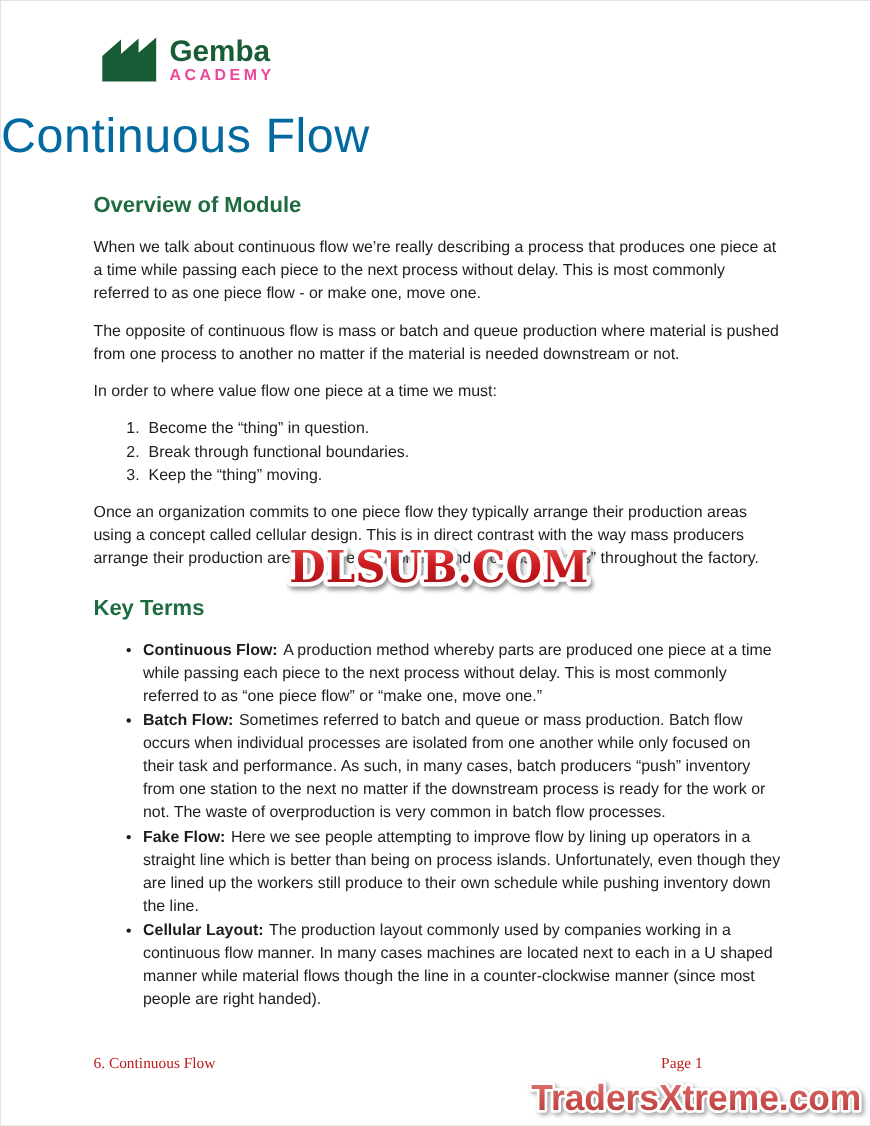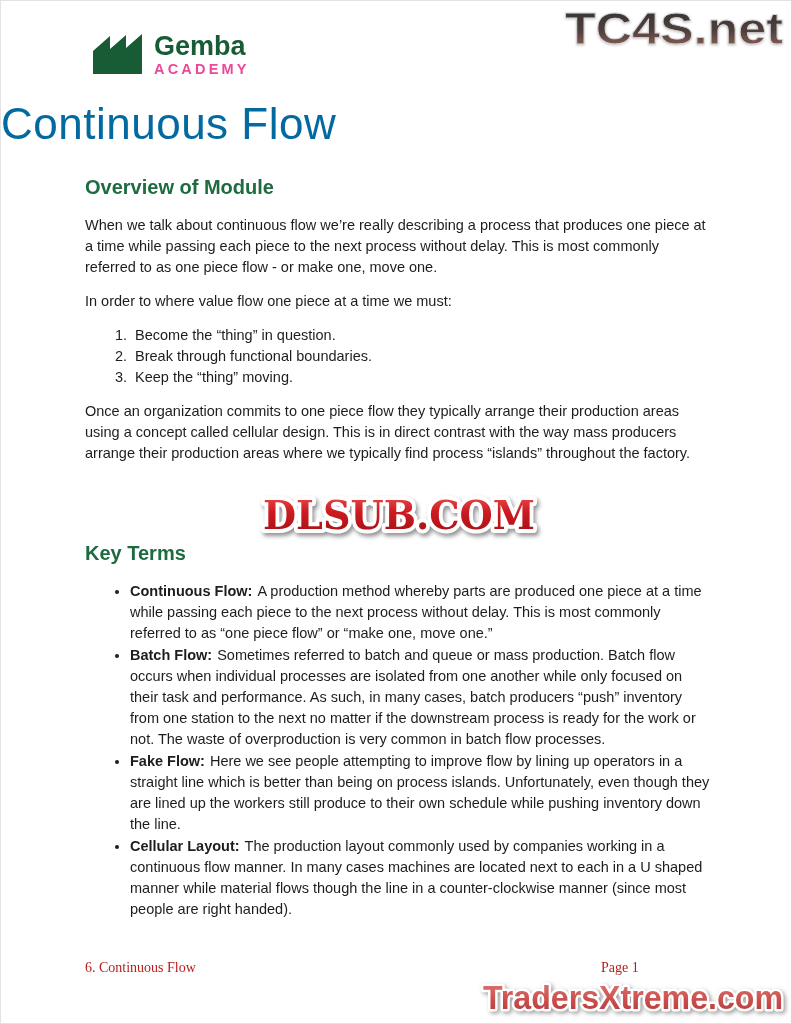--- a/index.html
+++ b/index.html
@@ -70,38 +70,27 @@
   <div class="logo">
     <svg class="logo-icon" viewBox="0 0 58 46" xmlns="http://www.w3.org/2000/svg">
       <path d="M2,45 L2,22 L19,7 L19,20 L35,6 L35,19 L51,5 L51,45 Z" fill="#185c36"></path>
     </svg>
     <div class="logo-text">
       <span class="logo-brand">Gemba</span>
       <span class="logo-sub">ACADEMY</span>
     </div>
   </div>
 
-  <div class="wm-top">
-    <svg width="232" height="52" viewBox="0 0 232 52" xmlns="http://www.w3.org/2000/svg">
-      <defs>
-        <linearGradient id="gTop" x1="0" y1="0" x2="0" y2="1">
-          <stop offset="0.10" stop-color="#353535"></stop>
-          <stop offset="0.55" stop-color="#50403c"></stop>
-          <stop offset="0.95" stop-color="#96655c"></stop>
-        </linearGradient>
-      </defs>
-      <text x="6" y="41" font-family="Liberation Sans, sans-serif" font-weight="bold" font-size="44" textLength="218" lengthAdjust="spacingAndGlyphs" fill="url(#gTop)" stroke="#d9d9d9" stroke-width="0.8" style="filter: drop-shadow(0px 1px 1px rgba(180,180,180,0.7));">TC4S.net</text>
-    </svg>
-  </div>
 
   <div class="doc-title">Continuous Flow</div>
 
   <div class="overview">
     <h2 class="section-heading">Overview of Module</h2>
     <p class="para">When we talk about continuous flow we’re really describing a process that produces one piece at a time while passing each piece to the next process without delay.  This is most commonly referred to as one piece flow - or make one, move one.</p>
+    <p class="para">The opposite of continuous flow is mass or batch and queue production where material is pushed from one process to another no matter if the material is needed downstream or not.</p>
     <p class="para">In order to where value flow one piece at a time we must:</p>
     <ol class="steps">
       <li>Become the “thing” in question.</li>
       <li>Break through functional boundaries.</li>
       <li>Keep the “thing” moving.</li>
     </ol>
     <p class="para">Once an organization commits to one piece flow they typically arrange their production areas using a concept called cellular design.  This is in direct contrast with the way mass producers arrange their production areas where we typically find process “islands” throughout the factory.</p>
   </div>
 
   <div class="wm-mid">

